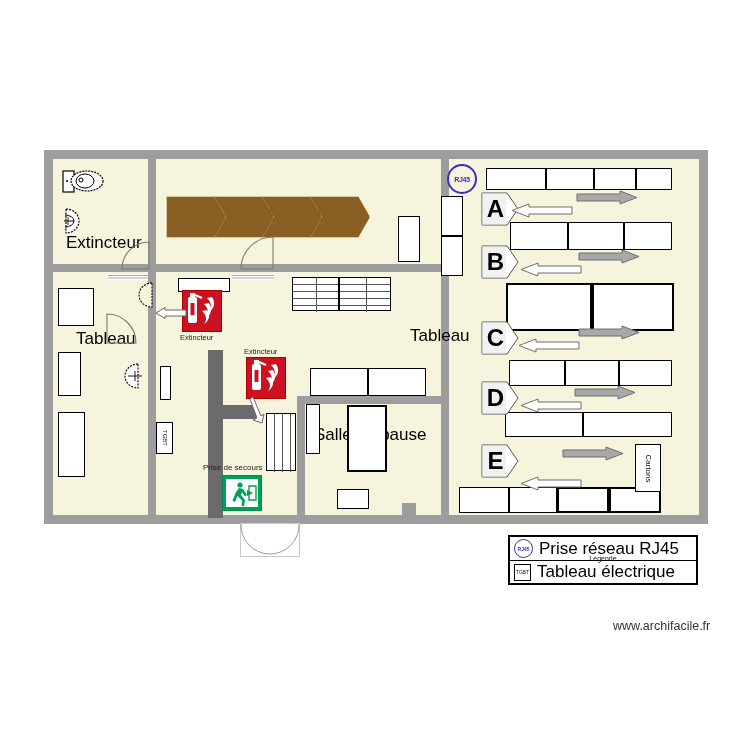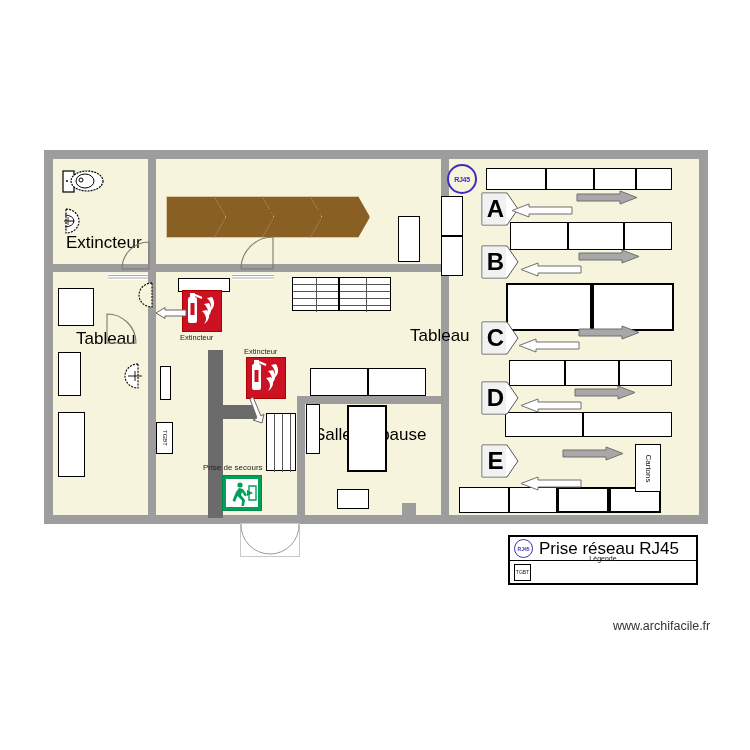--- a/index.html
+++ b/index.html
@@ -462,19 +462,20 @@
       </svg>
   </div>
 
   <div class="legend" style="left:508px;top:535px;width:190px;height:50px;">
     <div class="legend-row">
       <span class="legend-ico-rj">RJ45</span>
       <span class="legend-text">Prise réseau RJ45</span>
     </div>
     <div class="legend-row">
       <span class="legend-ico-tb">TGBT</span>
+      <span class="legend-text">Tableau électrique</span>
     </div>
     <div class="legend-caption" style="top:18px;">Légende</div>
   </div>
 
   <div class="watermark" style="left:613px;top:619px;">www.archifacile.fr</div>
 
 </div>
 
 </body></html>

